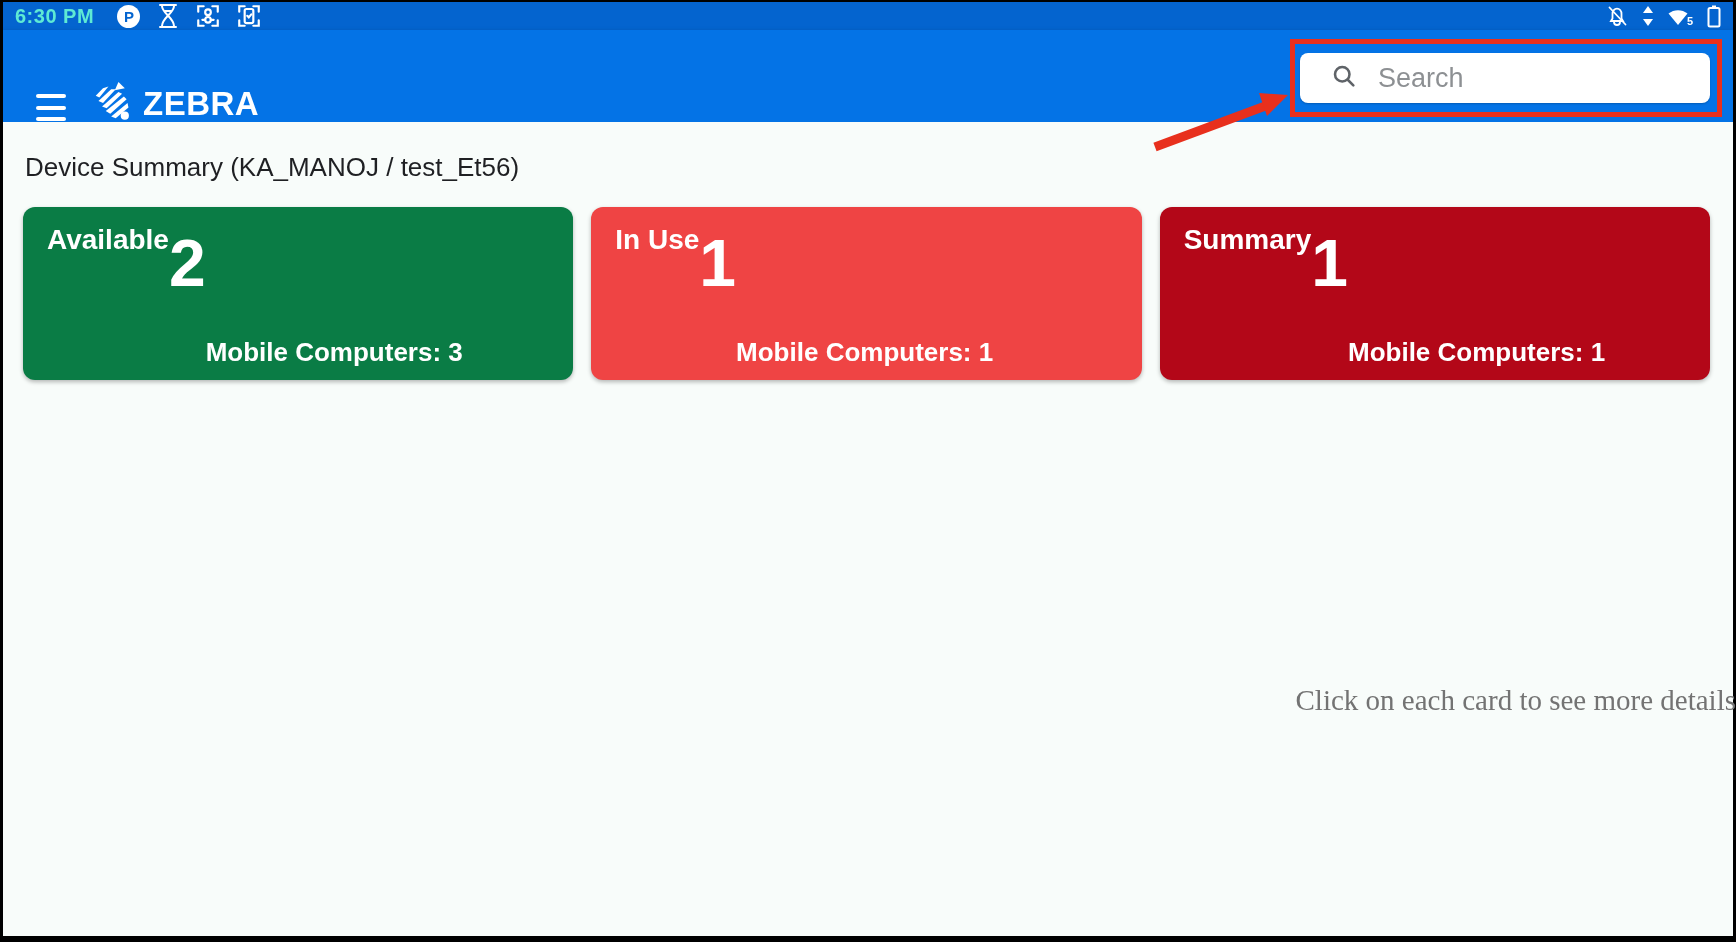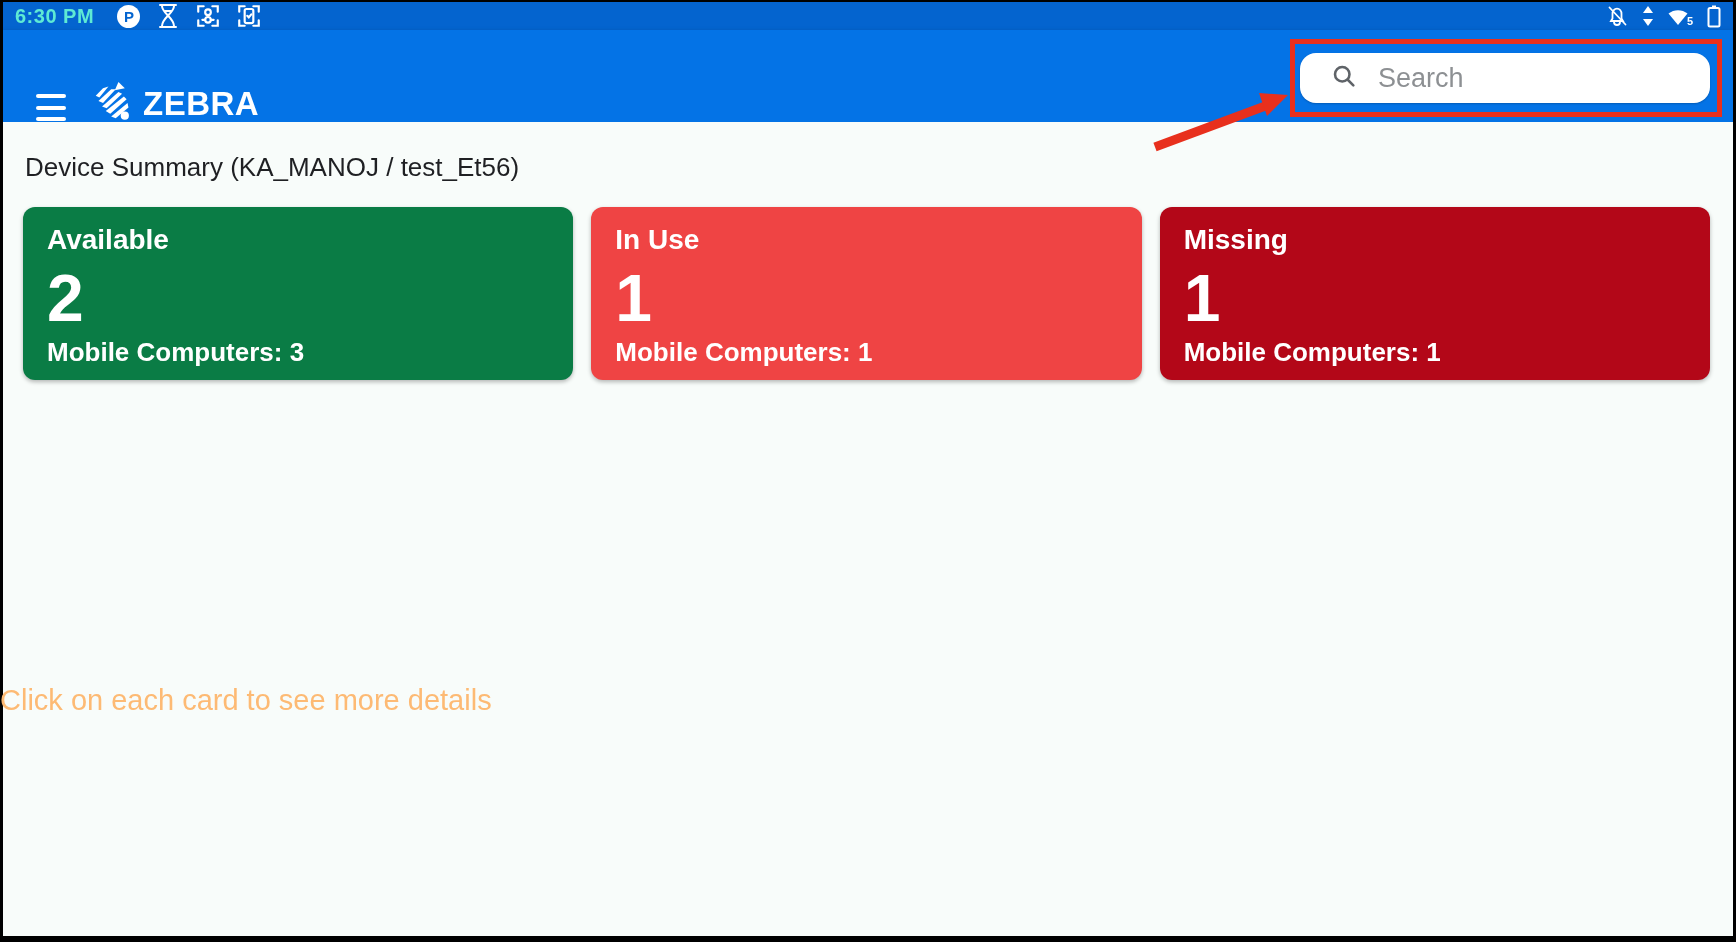--- a/index.html
+++ b/index.html
@@ -39,21 +39,21 @@
     display: flex; flex-direction: column; justify-content: space-between;
     cursor: pointer; background: transparent; border: none;
   }
   .hamburger span { display: block; height: 4px; background: #fff; border-radius: 2px; }
   .brand { position: absolute; left: 88px; top: 52px; display: flex; align-items: center; gap: 8px; }
   .brand-text { color: #fff; font-size: 33px; font-weight: 800; letter-spacing: .5px; }
 
   
   .search-box {
     position: absolute; left: 1300px; top: 53px; width: 410px; height: 50px;
-    background: #fff; border-radius: 16px;
+    background: #fff; border-radius: 8px;
     display: flex; align-items: center; padding: 0 14px 0 30px;
     box-shadow: 0 1px 2px rgba(0,0,0,.2);
   }
   .search-box input {
     flex: 1; border: none; outline: none; background: transparent;
     font-family: "Liberation Sans", sans-serif;
     font-size: 27px; color: #3c4043; margin-left: 20px; min-width: 0;
   }
   .search-box input::placeholder { color: #8d9093; }
 
@@ -75,31 +75,31 @@
     position: absolute; left: 25px; top: 152px;
     font-size: 26px; font-weight: 400; color: #1f2023; z-index: 2;
   }
   .cards-row {
     position: absolute; left: 23px; right: 26px; top: 207px; height: 173px;
     display: flex; gap: 18px; z-index: 2;
   }
   .card {
     flex: 1; border-radius: 12px; color: #fff;
     padding: 15px 24px 8px 24px;
-    display: flex; flex-direction: column;
+    display: flex; flex-direction: row;
     box-shadow: 0 2px 4px rgba(0,0,0,.28);
     cursor: pointer;
   }
   .card-label  { font-size: 28px; font-weight: 700; line-height: 1.25; }
   .card-count  { font-size: 66px; font-weight: 700; line-height: 1; margin-top: 8px; }
   .card-detail { font-size: 26px; font-weight: 700; margin-top: auto; padding-bottom: 4px; }
 
   .hint-text {
     position: absolute; left: 0; right: 0; top: 684px;
-    text-align: left; font-size: 29px; color: #fdba74; z-index: 2;
+    text-align: right; font-size: 29px; color: #737373; z-index: 2; font-family: Liberation Serif, serif;
   }
 </style>
 </head>
 <body>
 
 <div class="screen">
 
   <div class="statusbar">
     <span class="status-time">6:30 PM</span>
 
@@ -220,21 +220,21 @@
       <div class="card-label">Available</div>
       <div class="card-count">2</div>
       <div class="card-detail">Mobile Computers: 3</div>
     </div>
     <div class="card" style="background-color: #ef4444;">
       <div class="card-label">In Use</div>
       <div class="card-count">1</div>
       <div class="card-detail">Mobile Computers: 1</div>
     </div>
     <div class="card" style="background-color: rgb(179, 7, 24);">
-      <div class="card-label">Missing</div>
+      <div class="card-label">Summary</div>
       <div class="card-count">1</div>
       <div class="card-detail">Mobile Computers: 1</div>
     </div>
   </div>
 
   <div class="hint-text">Click on each card to see more details</div>
 
 </div>
 
 </body></html>

